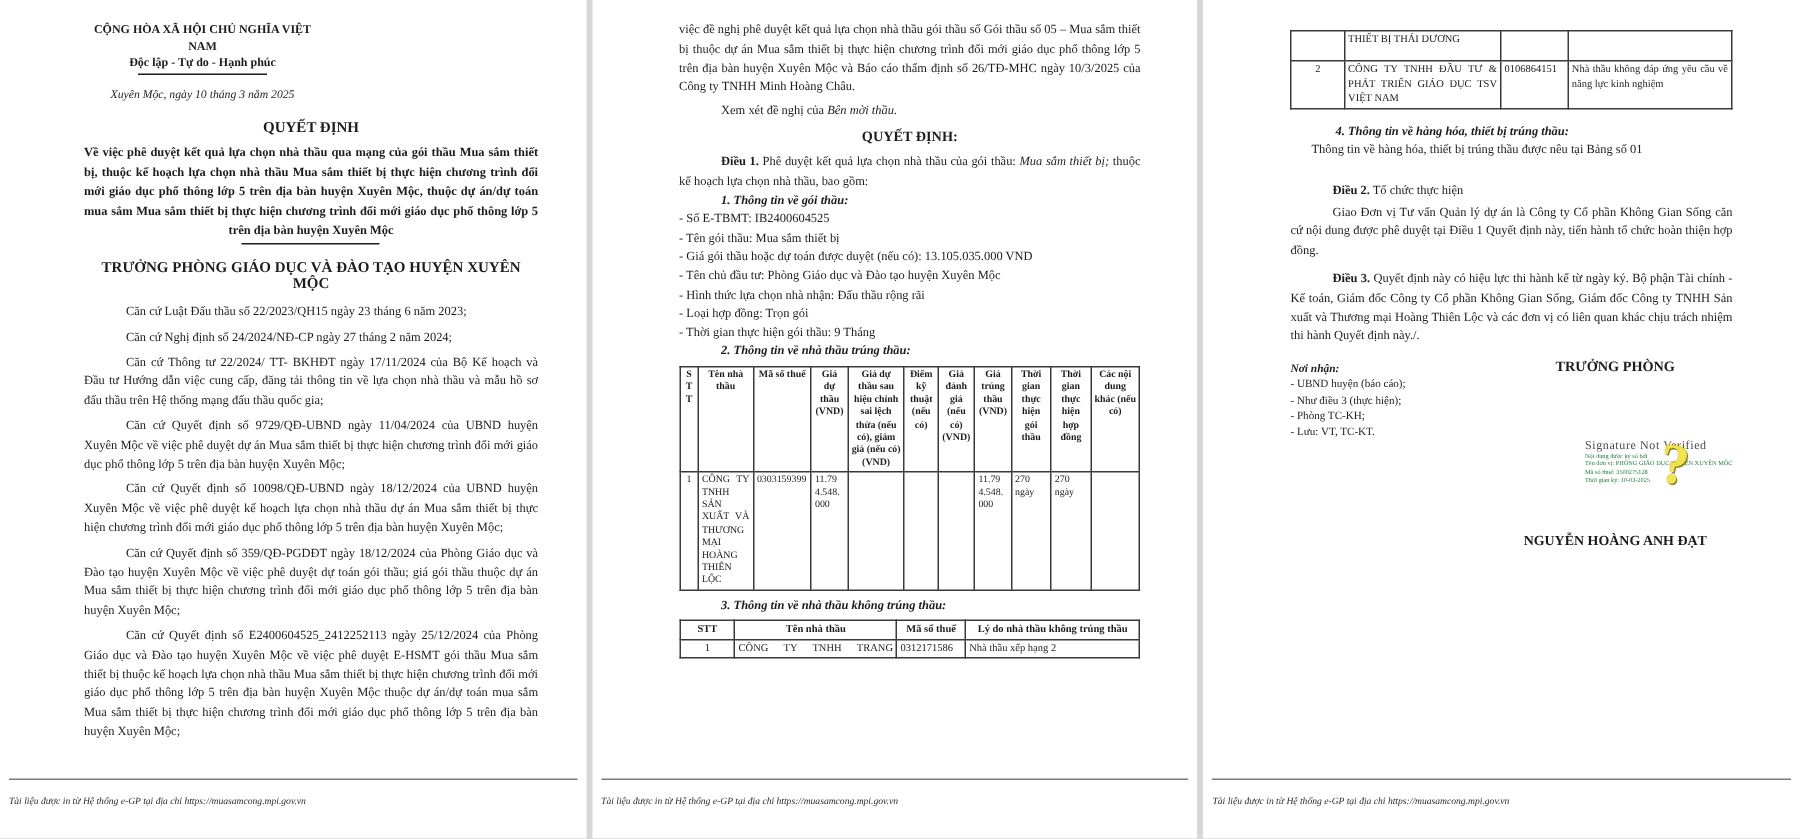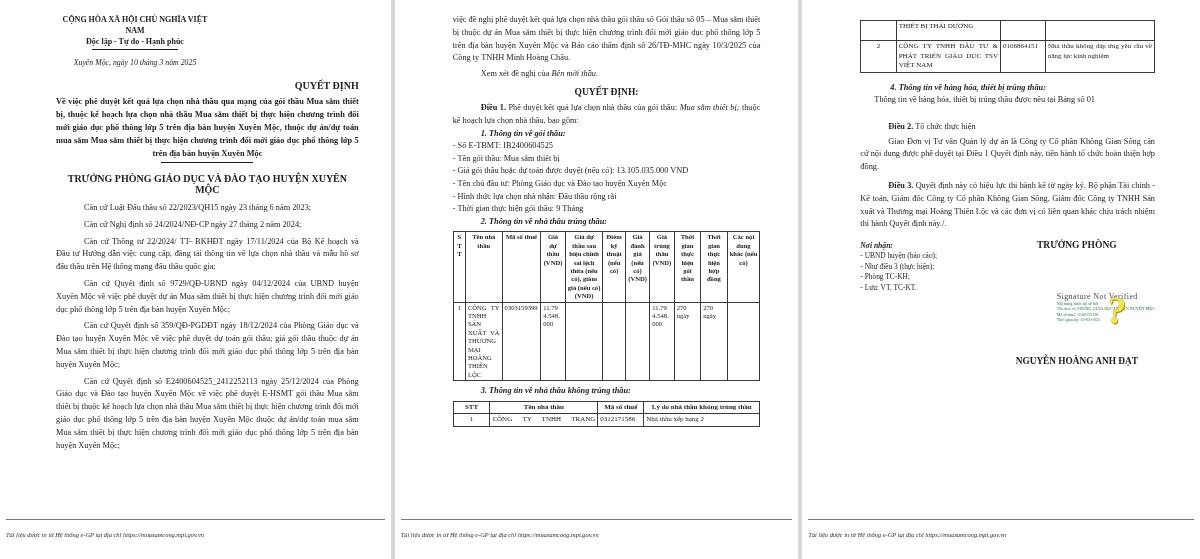--- a/index.html
+++ b/index.html
@@ -16,21 +16,21 @@
 
   
   .hdr { display:flex; justify-content:space-between; }
   .hdr-left { width:146px; text-align:center; }
   .hdr-right { width:158px; text-align:center; }
   .org, .motto1, .motto2 { font-weight:bold; font-size:8px; line-height:11px; }
   .rule-sm { border-bottom:1px solid #1c1c1c; width:56px; margin:2px auto 0; }
   .rule-md { border-bottom:1px solid #1c1c1c; width:86px; margin:2px auto 0; }
   .doc-no { font-size:7.6px; margin-top:7px; text-align:left; }
   .date-line { font-size:7.8px; font-style:italic; margin-top:8px; }
-  .doc-title { text-align:right; font-weight:bold; font-size:10px; margin-top:13px; }
+  .doc-title { text-align:center; font-weight:bold; font-size:10px; margin-top:13px; }
   .doc-subtitle { font-weight:bold; font-size:8.3px; line-height:13px; margin-top:4px;
                   text-align:justify; text-align-last:center; }
   .rule-ctr { border-bottom:1px solid #1c1c1c; width:92px; margin:2px auto 0; }
   .issuer { text-align:center; font-weight:bold; font-size:10px; margin-top:10px; }
   .recitals { margin-top:7px; }
   .recitals p { font-size:8.3px; line-height:12.8px; text-align:justify; text-indent:28px; margin-bottom:4px; }
 
   
   .para { font-size:8.3px; line-height:12.8px; text-align:justify; }
   .indent { text-indent:28px; }
@@ -91,21 +91,22 @@
       <div class="doc-title">QUYẾT ĐỊNH</div>
       <div class="doc-subtitle">Về việc phê duyệt kết quả lựa chọn nhà thầu qua mạng của gói thầu Mua sắm thiết bị, thuộc kế hoạch lựa chọn nhà thầu Mua sắm thiết bị thực hiện chương trình đổi mới giáo dục phổ thông lớp 5 trên địa bàn huyện Xuyên Mộc, thuộc dự án/dự toán mua sắm Mua sắm thiết bị thực hiện chương trình đổi mới giáo dục phổ thông lớp 5 trên địa bàn huyện Xuyên Mộc</div>
       <div class="rule-ctr"></div>
 
       <div class="issuer">TRƯỞNG PHÒNG GIÁO DỤC VÀ ĐÀO TẠO HUYỆN XUYÊN MỘC</div>
 
       <div class="recitals">
         <p>Căn cứ Luật Đấu thầu số 22/2023/QH15 ngày 23 tháng 6 năm 2023;</p>
         <p>Căn cứ Nghị định số 24/2024/NĐ-CP ngày 27 tháng 2 năm 2024;</p>
         <p>Căn cứ Thông tư 22/2024/ TT- BKHĐT ngày 17/11/2024 của Bộ Kế hoạch và Đầu tư Hướng dẫn việc cung cấp, đăng tải thông tin về lựa chọn nhà thầu và mẫu hồ sơ đấu thầu trên Hệ thống mạng đấu thầu quốc gia;</p>
-        <p>Căn cứ Quyết định số 9729/QĐ-UBND ngày 04/12/2024 của UBND huyện Xuyên Mộc về việc phê duyệt dự án Mua sắm thiết bị thực hiện chương trình đổi mới giáo dục phổ thông lớp 5 trên địa bàn huyện Xuyên Mộc;</p>
+        <p>Căn cứ Quyết định số 9729/QĐ-UBND ngày 11/04/2024 của UBND huyện Xuyên Mộc về việc phê duyệt dự án Mua sắm thiết bị thực hiện chương trình đổi mới giáo dục phổ thông lớp 5 trên địa bàn huyện Xuyên Mộc;</p>
+        <p>Căn cứ Quyết định số 10098/QĐ-UBND ngày 18/12/2024 của UBND huyện Xuyên Mộc về việc phê duyệt kế hoạch lựa chọn nhà thầu dự án Mua sắm thiết bị thực hiện chương trình đổi mới giáo dục phổ thông lớp 5 trên địa bàn huyện Xuyên Mộc;</p>
         <p>Căn cứ Quyết định số 359/QĐ-PGDĐT ngày 18/12/2024 của Phòng Giáo dục và Đào tạo huyện Xuyên Mộc về việc phê duyệt dự toán gói thầu; giá gói thầu thuộc dự án Mua sắm thiết bị thực hiện chương trình đổi mới giáo dục phổ thông lớp 5 trên địa bàn huyện Xuyên Mộc;</p>
         <p>Căn cứ Quyết định số E2400604525_2412252113 ngày 25/12/2024 của Phòng Giáo dục và Đào tạo huyện Xuyên Mộc về việc phê duyệt E-HSMT gói thầu Mua sắm thiết bị thuộc kế hoạch lựa chọn nhà thầu Mua sắm thiết bị thực hiện chương trình đổi mới giáo dục phổ thông lớp 5 trên địa bàn huyện Xuyên Mộc thuộc dự án/dự toán mua sắm Mua sắm thiết bị thực hiện chương trình đổi mới giáo dục phổ thông lớp 5 trên địa bàn huyện Xuyên Mộc;</p>
       </div>
     </div>
     <div class="pfooter">
       <span>Tài liệu được in từ Hệ thống e-GP tại địa chỉ https://muasamcong.mpi.gov.vn</span>
     </div>
   </div>
 
   <div class="page page-2">
@@ -117,20 +118,21 @@
 
       <p class="para indent"><span class="bd">Điều 1.</span><span> Phê duyệt kết quả lựa chọn nhà thầu của gói thầu: </span><span class="it">Mua sắm thiết bị;</span><span> thuộc kế hoạch lựa chọn nhà thầu, bao gồm:</span></p>
 
       <div class="sec-head">1. Thông tin về gói thầu:</div>
       <div class="bullets">
         <div>- Số E-TBMT: IB2400604525</div>
         <div>- Tên gói thầu: Mua sắm thiết bị</div>
         <div>- Giá gói thầu hoặc dự toán được duyệt (nếu có): 13.105.035.000 VND</div>
         <div>- Tên chủ đầu tư: Phòng Giáo dục và Đào tạo huyện Xuyên Mộc</div>
         <div>- Hình thức lựa chọn nhà nhận: Đấu thầu rộng rãi</div>
+        <div>- Loại hợp đồng: Trọn gói</div>
         <div>- Thời gian thực hiện gói thầu: 9 Tháng</div>
       </div>
 
       <div class="sec-head">2. Thông tin về nhà thầu trúng thầu:</div>
 
       <table class="tblw">
         <colgroup>
           <col style="width:12px">
             <col style="width:36px">
             <col style="width:38px">

